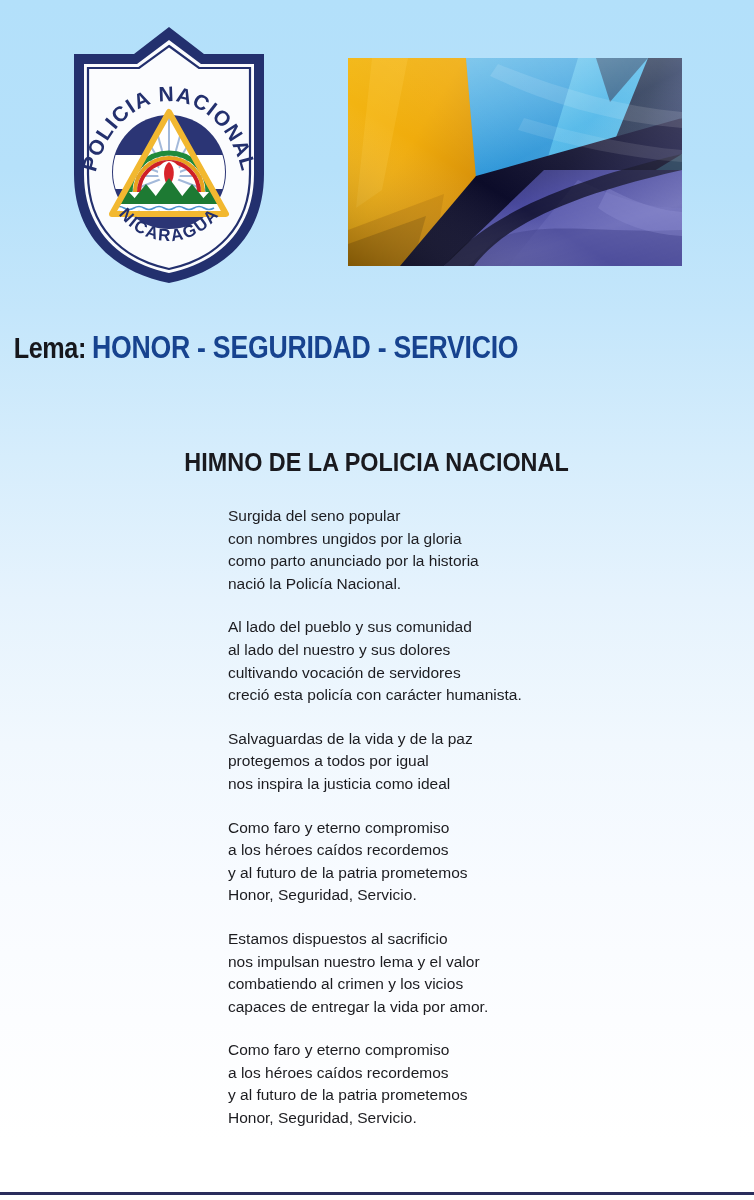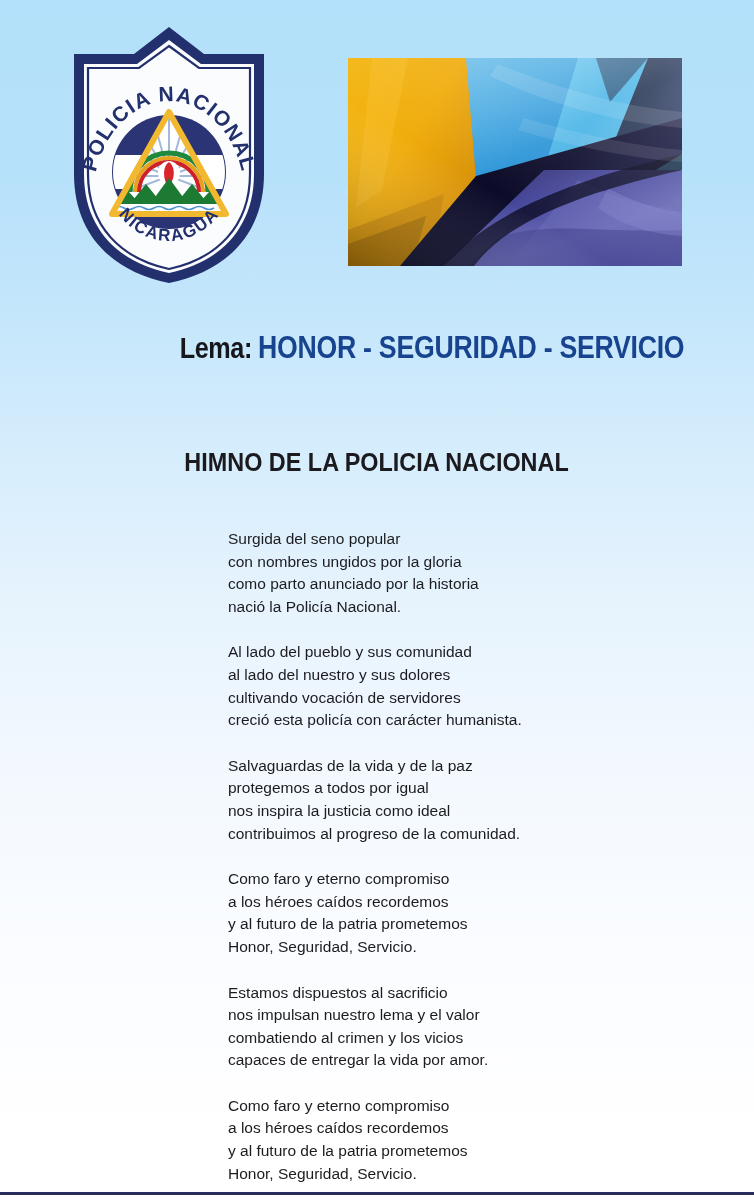--- a/index.html
+++ b/index.html
@@ -60,21 +60,21 @@
     background: #1b3fa0;
   }
   .flag-wrap svg { display: block; width: 100%; height: 100%; }
 
   
   .lema-row {
     position: absolute;
     top: 330px;
     left: 0;
     width: 754px;
-    text-align: right;
+    text-align: left;
     white-space: nowrap;
   }
   .lema-label {
     font-family: "Liberation Sans", sans-serif;
     font-weight: bold;
     font-size: 30px;
     letter-spacing: -0.5px;
     color: #16171c;
     transform: scaleX(0.84);
     display: inline-block;
@@ -112,21 +112,20 @@
 
   .verses {
     position: absolute;
     top: 505px;
     left: 228px;
     width: 420px;
   }
 
   .verse {
     margin-bottom: 21px;
-    margin-top: 23px;
   }
   .verse:last-child { margin-bottom: 0; }
 
   .verse-line {
     font-family: "Liberation Sans", sans-serif;
     font-size: 15.5px;
     line-height: 22.6px;
     color: #1c1c20;
     white-space: nowrap;
   }
@@ -344,21 +343,20 @@
       <div class="verse">
         <div class="verse-line">Al lado del pueblo y sus comunidad</div>
         <div class="verse-line">al lado del nuestro y sus dolores</div>
         <div class="verse-line">cultivando vocación de servidores</div>
         <div class="verse-line">creció esta policía con carácter humanista.</div>
       </div>
       <div class="verse">
         <div class="verse-line">Salvaguardas de la vida y de la paz</div>
         <div class="verse-line">protegemos a todos por igual</div>
         <div class="verse-line">nos inspira la justicia como ideal</div>
-        <div class="verse-line">contribuimos al progreso de la comunidad.</div>
       </div>
       <div class="verse">
         <div class="verse-line">Como faro y eterno compromiso</div>
         <div class="verse-line">a los héroes caídos recordemos</div>
         <div class="verse-line">y al futuro de la patria prometemos</div>
         <div class="verse-line">Honor, Seguridad, Servicio.</div>
       </div>
       <div class="verse">
         <div class="verse-line">Estamos dispuestos al sacrificio</div>
         <div class="verse-line">nos impulsan nuestro lema y el valor</div>

